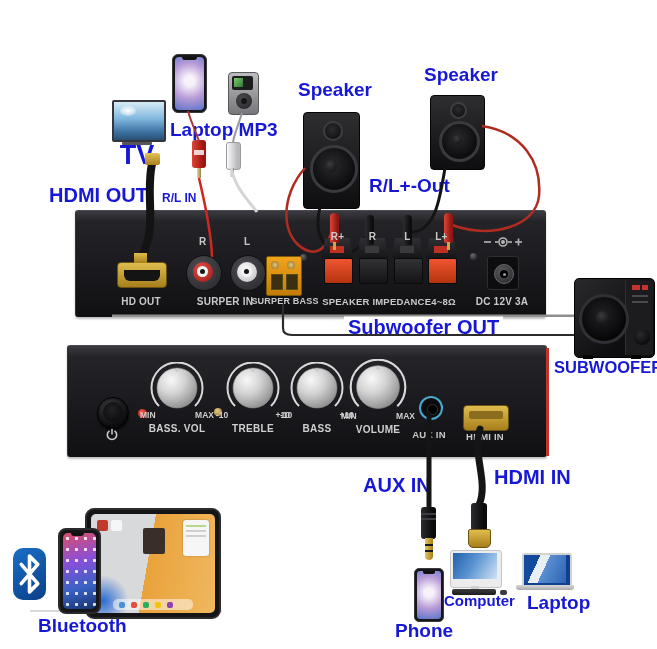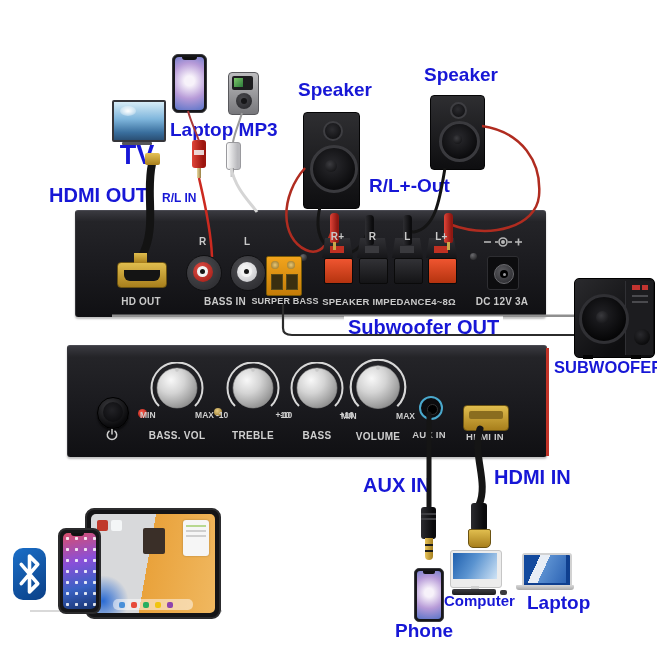--- a/index.html
+++ b/index.html
@@ -9,21 +9,21 @@
   .lbl{position:absolute;color:#1717d6;font-weight:bold;white-space:nowrap;}
   .ctr{text-align:center;}
   .ptext{position:absolute;color:#c9c9c9;font-weight:bold;letter-spacing:.2px;white-space:nowrap;
          font-size:10px;}
   .panel{position:absolute;border-radius:3px;
          background:linear-gradient(180deg,#3a3a40 0%,#242428 10%,#1a1a1e 55%,#101013 100%);
          border-top:1px solid #4a4a52;border-left:1px solid #333338;box-shadow:0 2px 2px rgba(0,0,0,.25);}
   .knobunit{position:absolute;display:flex;flex-direction:column;align-items:center;}
   .minmax{display:flex;justify-content:space-between;width:74px;color:#cfcfcf;font-weight:bold;
           font-size:8.5px;margin-top:-2px;}
-  .kname{color:#cfcfcf;font-weight:bold;font-size:10px;margin-top:10px;letter-spacing:.3px;}
+  .kname{color:#cfcfcf;font-weight:bold;font-size:10px;margin-top:3px;letter-spacing:.3px;}
   .screw{position:absolute;border-radius:50%;background:radial-gradient(circle at 35% 30%,#6a6a6e,#151517);}
   .goldport{position:absolute;background:linear-gradient(180deg,#e0bd4e,#a87f1c);border:1px solid #6b5312;border-radius:4px;}
   .speaker{position:absolute;background:linear-gradient(180deg,#2e2e31,#0e0e10);border:1px solid #050506;border-radius:4px;}
   .spk-ring{position:absolute;border-radius:50%;}
   .termwedge{position:absolute;width:31px;height:20px;background:linear-gradient(180deg,#303034,#161619);
              clip-path:polygon(10% 0,90% 0,100% 100%,0 100%);}
   .termbtn{position:absolute;width:27px;height:24px;border-radius:2px;border:1px solid #0a0a0a;}
   .plug{position:absolute;width:9px;height:30px;border-radius:4px 4px 2px 2px;z-index:7;}
   .rca-out{position:absolute;width:34px;height:34px;border-radius:50%;
            background:radial-gradient(circle at 40% 35%,#4e4e52,#26262a);border:1px solid #101012;}
@@ -118,21 +118,21 @@
         </div>
     </div>
   </div>
   <div class="rca-out" style="left:230px;top:255px;z-index:6;">
     <div class="rca-ring" style="background:radial-gradient(circle at 40% 35%,#ffffff,#b9b9bd);">
       <div class="rca-in">
           <div class="rca-hole"></div>
         </div>
     </div>
   </div>
-  <div class="ptext ctr" style="left:196px;top:296px;width:58px;">BASS IN</div>
+  <div class="ptext ctr" style="left:196px;top:296px;width:58px;">SURPER IN</div>
 
   <div class="abs" style="left:266px;top:256px;width:34px;height:38px;background:linear-gradient(180deg,#f2a41c,#c47c08);border:1px solid #7a5a06;border-radius:2px;z-index:6;">
     <div class="abs" style="left:4px;top:4px;width:8px;height:8px;border-radius:50%;background:radial-gradient(#e8c878,#8a6a20);"></div>
     <div class="abs" style="left:20px;top:4px;width:8px;height:8px;border-radius:50%;background:radial-gradient(#e8c878,#8a6a20);"></div>
     <div class="abs" style="left:4px;top:17px;width:10px;height:14px;background:#3a2f10;border:1px solid #246;border-color:#5a4a18;"></div>
     <div class="abs" style="left:19px;top:17px;width:10px;height:14px;background:#3a2f10;border:1px solid #5a4a18;"></div>
   </div>
   <div class="ptext ctr" style="left:250px;top:296px;width:70px;font-size:9px;">SURPER BASS</div>
 
   <div class="screw" style="left:300px;top:254px;width:7px;height:7px;"></div>
@@ -345,20 +345,21 @@
       </div>
     </div>
   </div>
 
   <div class="abs" style="left:58px;top:528px;width:39px;height:82px;background:#161618;border:2px solid #2b2b2d;border-radius:8px;z-index:3;">
     <div class="abs" style="left:3px;top:3px;right:3px;bottom:3px;border-radius:5px;background:linear-gradient(165deg,#d94f6a 0%,#8a4fd9 38%,#3a62c4 70%,#16336e 100%);background-image:radial-gradient(circle,rgba(255,255,255,.85) 1.3px,rgba(255,255,255,0) 2px),linear-gradient(165deg,#d94f6a 0%,#8a4fd9 38%,#3a62c4 70%,#16336e 100%);background-size:9px 11px,100% 100%;"></div>
     <div class="abs" style="left:11px;top:3px;width:13px;height:3px;background:#111;border-radius:0 0 3px 3px;"></div>
   </div>
 
   <div class="abs" style="left:30px;top:610px;width:192px;height:2px;background:#d9d9d9;"></div>
+  <div class="lbl" style="left:38px;top:615px;font-size:19px;">Bluetooth</div>
 
   <div class="abs" style="left:414px;top:568px;width:28px;height:52px;background:#17171a;border:1px solid #3a3a3e;border-radius:5px;z-index:2;">
     <div class="abs" style="left:2px;top:2px;right:2px;bottom:2px;border-radius:3px;background:radial-gradient(circle at 50% 45%,#f7f2fa 15%,#b79bd8 55%,#5a74c8 100%);"></div>
     <div class="abs" style="left:8px;top:2px;width:12px;height:2.5px;background:#111;border-radius:0 0 2px 2px;"></div>
   </div>
   <div class="lbl" style="left:395px;top:620px;font-size:19px;">Phone</div>
 
   <div class="abs" style="left:450px;top:550px;width:50px;height:36px;background:#ececec;border:1px solid #c6c6c6;border-radius:3px;">
     <div class="abs" style="left:2px;top:2px;width:44px;height:26px;background:linear-gradient(120deg,#1f5fae 0%,#5a93d0 45%,#cfe3f5 100%);"></div>
   </div>

